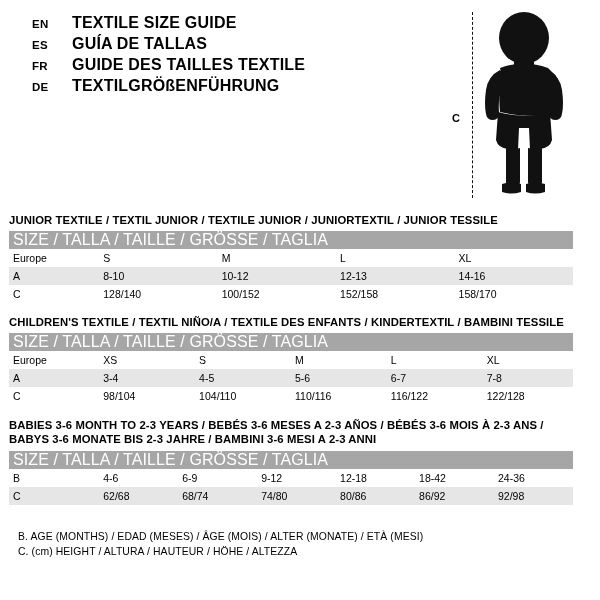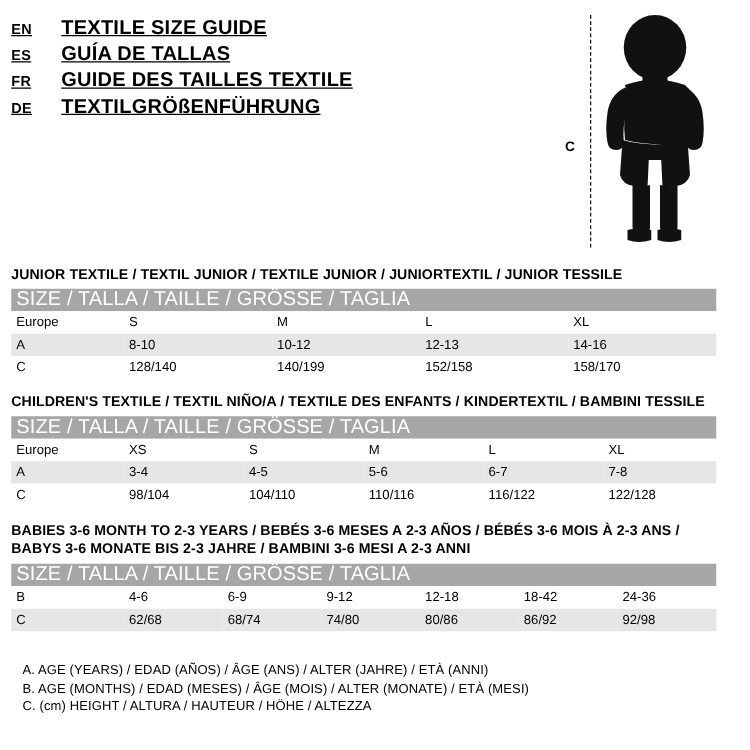--- a/index.html
+++ b/index.html
@@ -20,23 +20,22 @@
     width: 600px;
     height: 600px;
     box-sizing: border-box;
     padding: 14px 16px 8px 16px;
   }
 
   
   .lang-block {
     position: absolute;
     top: 14px;
-    left: 9px;
+    left: 32px;
     width: 420px;
-    text-decoration: underline;
   }
   .lang-row {
     display: flex;
     align-items: baseline;
     margin-bottom: 3px;
   }
   .lang-code {
     width: 40px;
     font-size: 11.5px;
     font-weight: bold;
@@ -217,21 +216,21 @@
         <tr class="shade">
           <td>A</td>
           <td>8-10</td>
           <td>10-12</td>
           <td>12-13</td>
           <td>14-16</td>
         </tr>
         <tr class="plain">
           <td>C</td>
           <td>128/140</td>
-          <td>140/199</td>
+          <td>100/152</td>
           <td>152/158</td>
           <td>158/170</td>
         </tr>
       </tbody>
     </table>
   </div>
 
   <div class="blk" id="block-children">
     <div class="section-title">CHILDREN'S TEXTILE / TEXTIL NIÑO/A / TEXTILE DES ENFANTS / KINDERTEXTIL / BAMBINI TESSILE</div>
     <table class="size-table">
@@ -310,18 +309,17 @@
           <td>74/80</td>
           <td>80/86</td>
           <td>86/92</td>
           <td>92/98</td>
         </tr>
       </tbody>
     </table>
   </div>
 
   <div class="footnotes">
-    <div class="footnote">A. AGE (YEARS) / EDAD (AÑOS) / ÂGE (ANS) / ALTER (JAHRE) / ETÀ (ANNI)</div>
     <div class="footnote">B. AGE (MONTHS) / EDAD (MESES) / ÂGE (MOIS) / ALTER (MONATE) / ETÀ (MESI)</div>
     <div class="footnote">C. (cm) HEIGHT / ALTURA / HAUTEUR / HÖHE / ALTEZZA</div>
   </div>
 
 </div>
 
 </body></html>

